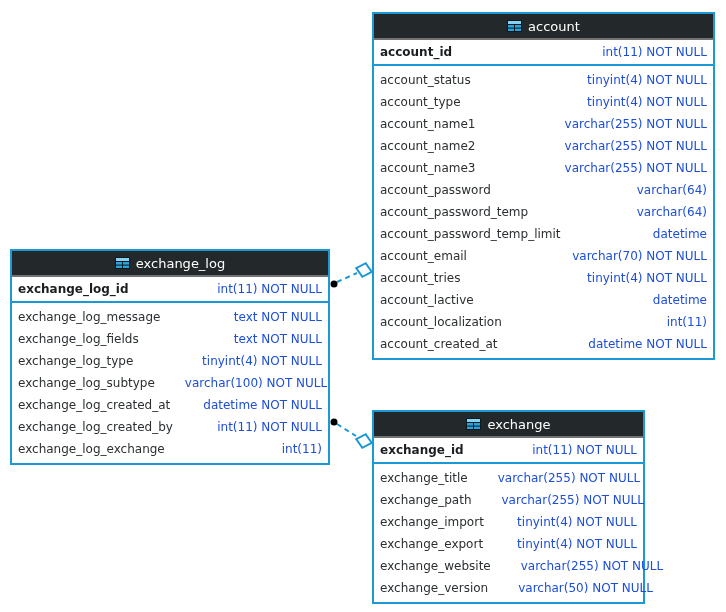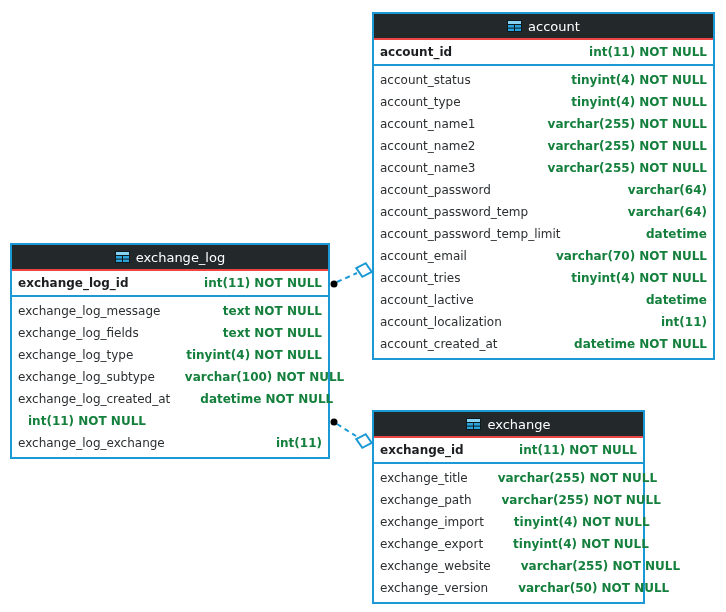--- a/index.html
+++ b/index.html
@@ -13,21 +13,21 @@
     border:2px solid #1b99d5;
     background:#ffffff;
     box-sizing:border-box;
   }
   .t-header{
     height:24px;
     background:#23282a;
     color:#ffffff;
     display:flex;align-items:center;justify-content:center;gap:6px;
     font-size:13px;
-    border-bottom:2px solid #ef4444;
+    border-bottom:2px solid #737373;
   }
   .t-pk{
     height:24px;
     display:flex;align-items:center;justify-content:space-between;
     padding:0 6px;
     font-size:12px;
     border-bottom:2px solid #1b99d5;
     background:#ffffff;
     white-space:nowrap;
   }
@@ -35,29 +35,29 @@
   .t-body{padding:3px 0;}
   .t-row{
     height:22px;
     display:flex;align-items:center;justify-content:space-between;
     padding:0 6px;
     font-size:12px;
     white-space:nowrap;
     gap:20px;
   }
   .f-name{color:#2b2f31;}
-  .f-type{color:#15803d;text-align:right;margin-left:10px;font-weight:bold;}
+  .f-type{color:#1d4ed8;text-align:right;margin-left:10px;}
   #connector-layer{
     position:absolute;left:0;top:0;width:726px;height:612px;
     pointer-events:none;
   }
   .table-icon{flex:0 0 auto;display:block;}
   
   #tbl-account{left:372px;top:12px;width:343px;}
-  #tbl-exchange_log{left:10px;top:243px;width:320px;}
+  #tbl-exchange_log{left:10px;top:249px;width:320px;}
   #tbl-exchange{left:372px;top:410px;width:273px;}
 </style>
 </head>
 <body>
 
 <svg id="connector-layer">
     <g>
       <line x1="337" y1="282" x2="357" y2="273" stroke="#1b99d5" stroke-width="2" stroke-dasharray="5 4"></line>
       <polygon points="356,270 364,263 372,270 364,277" fill="#ffffff" stroke="#1b99d5" stroke-width="2" transform="rotate(14 364 270)"></polygon>
       <circle cx="334" cy="284" r="3.5" fill="#000000"></circle>
@@ -172,20 +172,21 @@
       </div>
       <div class="t-row">
         <span class="f-name">exchange_log_subtype</span>
         <span class="f-type">varchar(100) NOT NULL</span>
       </div>
       <div class="t-row">
         <span class="f-name">exchange_log_created_at</span>
         <span class="f-type">datetime NOT NULL</span>
       </div>
       <div class="t-row">
+        <span class="f-name">exchange_log_created_by</span>
         <span class="f-type">int(11) NOT NULL</span>
       </div>
       <div class="t-row">
         <span class="f-name">exchange_log_exchange</span>
         <span class="f-type">int(11)</span>
       </div>
     </div>
 </div>
 
 <div class="db-table" id="tbl-exchange">

